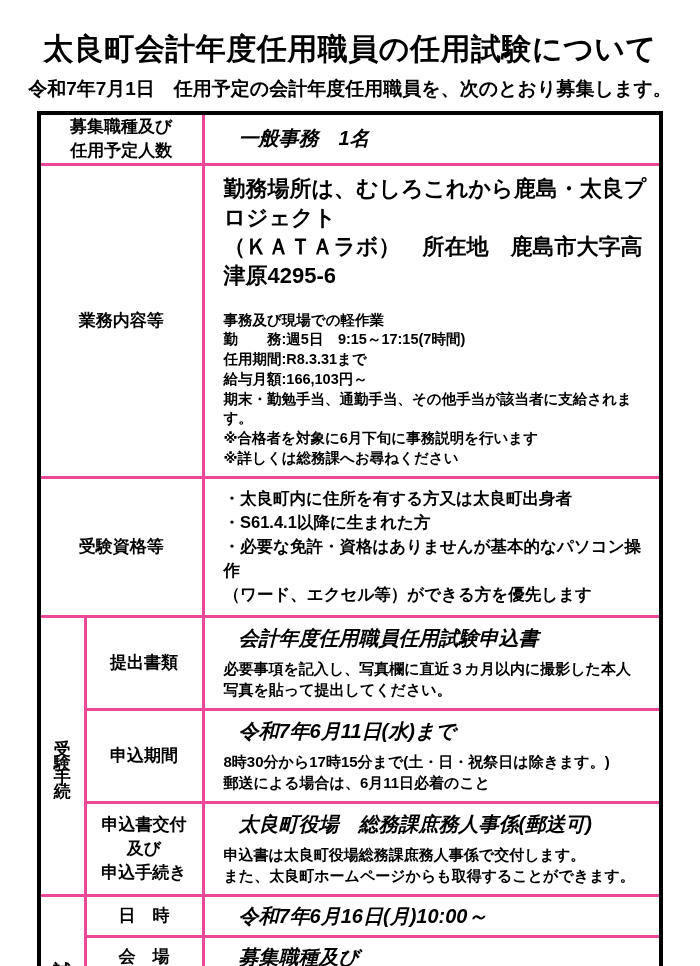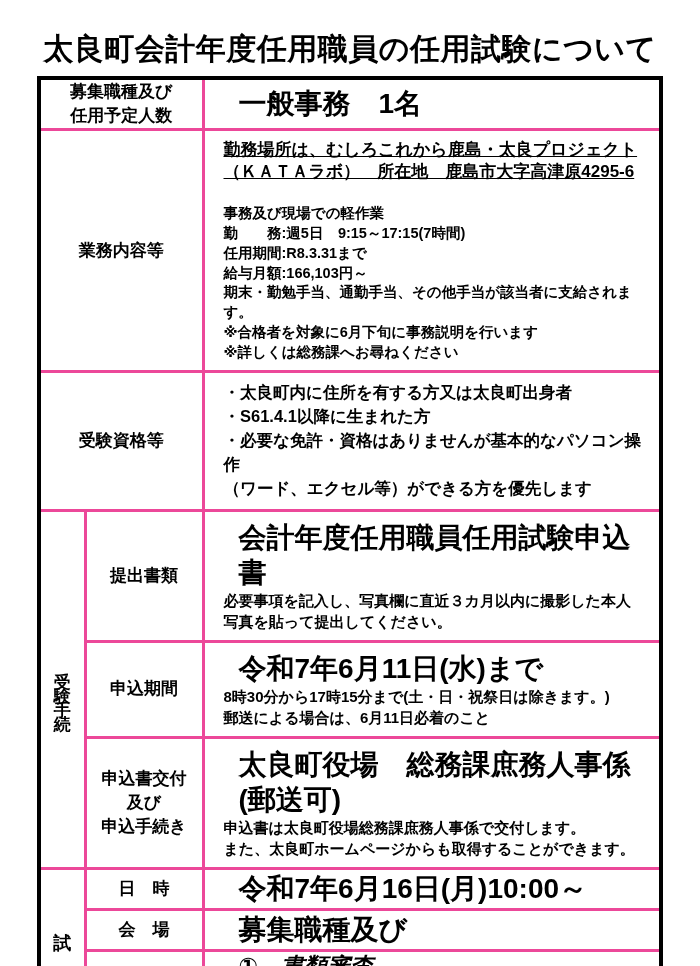--- a/index.html
+++ b/index.html
@@ -26,26 +26,26 @@
 
   .lbl { text-align:center; font-size:17px; line-height:1.4; white-space:pre-line; }
 
   .vlbl { text-align:center; vertical-align:middle; }
   .vlbl span {
     writing-mode:vertical-rl; text-orientation:upright;
     letter-spacing:14px; font-size:17px; display:inline-block;
   }
   .vlbl.exam-v span { letter-spacing:42px; font-size:18px; }
 
-  .main-h { font-size:28px; padding-left:34px; line-height:1.25; white-space:pre-line; }
-  .note   { font-size:15px; padding-left:19px; white-space:pre-line; line-height:1.4; }
+  .main-h { font-size:20px; padding-left:34px; line-height:1.25; white-space:pre-line;font-style:italic; }
+  .note   { font-size:15px; padding-left:19px; margin-top:7px; white-space:pre-line; line-height:1.4; }
 
   .cell-pad { padding:8px 4px 8px 0; }
 
-  .duties-intro  { font-size:17px;   padding-left:19px; white-space:pre-line; line-height:1.32;text-decoration:underline; }
+  .duties-intro  { font-size:22px;   padding-left:19px; white-space:pre-line; line-height:1.32; }
   .duties-detail { font-size:14.5px; padding-left:19px; margin-top:21px; white-space:pre-line; line-height:1.36; }
 
   .elig { font-size:16.5px; padding-left:19px; white-space:pre-line; line-height:1.45; }
 
   .method-item { font-size:23px; padding-left:34px; line-height:1.3;font-style:italic; }
   .method-item + .method-item { margin-top:12px;text-align:center; }
 
   .back-note {
     position:absolute; right:14px; top:921px;
     font-family:"Liberation Serif","DejaVu Serif",serif;
@@ -63,20 +63,21 @@
   tr.r8  td { height:41px; }
   tr.r9  td { height:61px; }
   tr.r10 td { height:32px; }
 </style>
 </head>
 <body>
 
 <div class="sheet">
 
   <div class="title">太良町会計年度任用職員の任用試験について</div>
+  <div class="subtitle">令和7年7月1日　任用予定の会計年度任用職員を、次のとおり募集します。</div>
 
   <table class="main">
     <colgroup>
       <col style="width:46px">
       <col style="width:118px">
       <col style="width:458px">
     </colgroup>
 
     <tbody>
         <tr class="r1">

